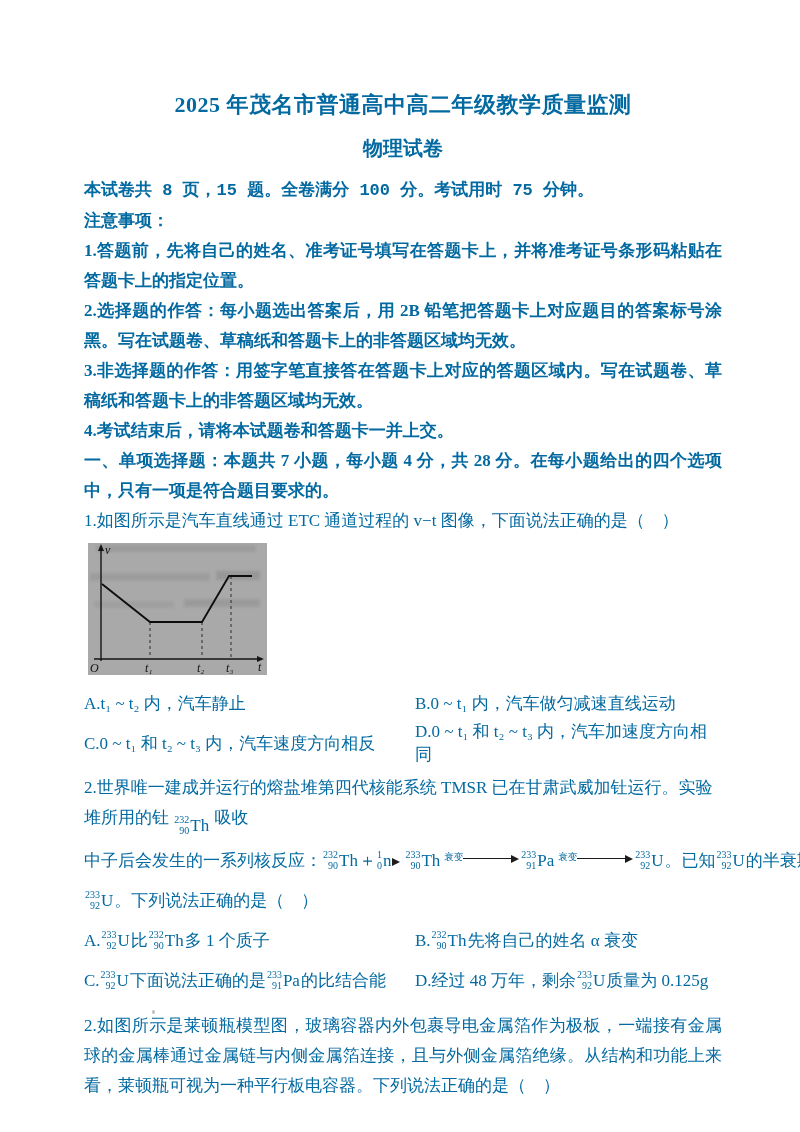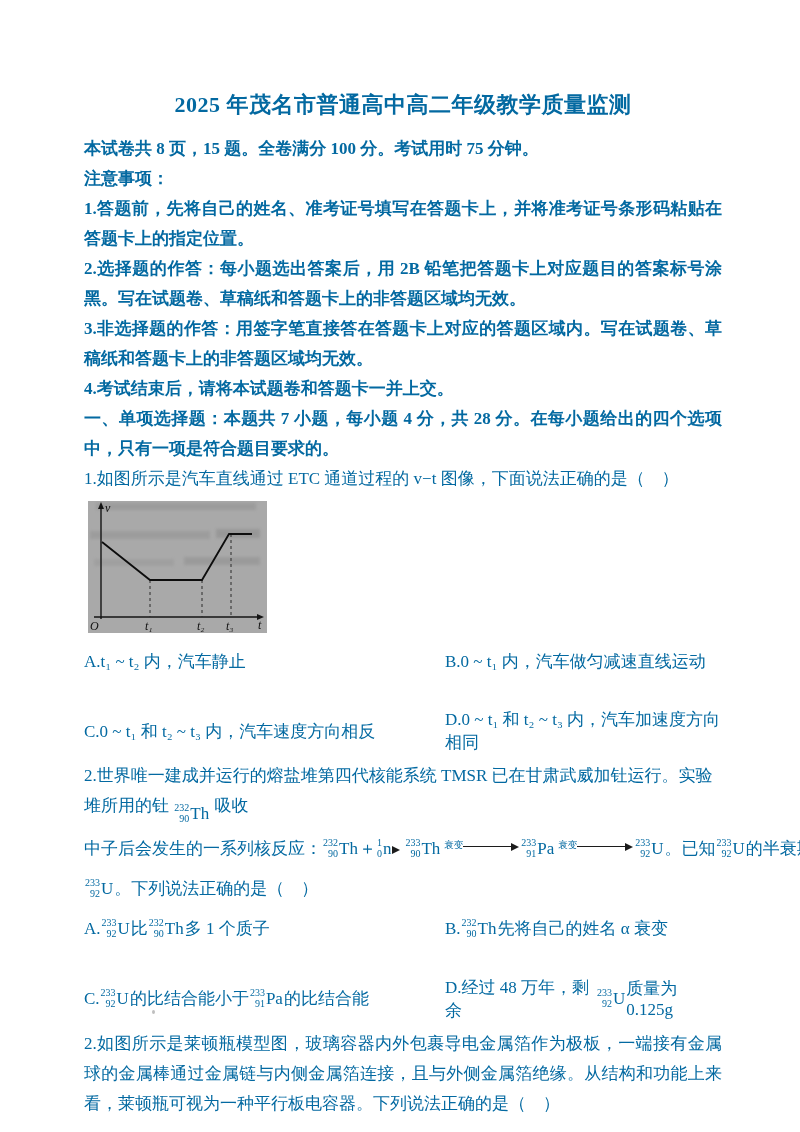--- a/index.html
+++ b/index.html
@@ -9,26 +9,26 @@
     background:#ffffff; overflow:hidden;
     font-family:"Liberation Serif","DejaVu Serif",serif;
     color:#0369a1;
   }
   .content { padding:90px 78px 0 84px; }
   h1.title { font-size:22px; font-weight:700; text-align:center; letter-spacing:.5px; }
   h2.subtitle { font-size:20px; font-weight:700; text-align:center; margin-top:15px; }
   p.body { font-size:17px; line-height:30px; }
   .b { font-weight:700; }
   .j { text-align:justify; }
-  .mt { margin-top:14px; }
+  .mt { margin-top:14px;font-family:Liberation Mono, monospace; }
   
   figure.graph { margin:7px 0 8px 4px; width:179px; height:132px; }
   figure.graph svg { display:block; }
   
-  .opts { display:grid; grid-template-columns:331px 1fr; font-size:17px;gap:30px; }
+  .opts { display:grid; grid-template-columns:331px 1fr; font-size:17px; }
   .opts .opt { height:40px; display:flex; align-items:center; }
   
   .q2 { margin-top:10px; font-size:17px; }
   .q2 .fline { height:40px; display:flex; align-items:center; white-space:nowrap; }
   
   .nuc { display:inline-flex; align-items:center; margin:0 1px; }
   .nuc .az { display:inline-flex; flex-direction:column; align-items:flex-end;
              font-size:10px; line-height:1.05; margin-right:1px; }
   .nuc .sym { font-size:17px; }
   
@@ -47,20 +47,21 @@
   .stray { position:absolute; left:152px; top:1010px; width:3px; height:4px;
            background:#8a8a8a; opacity:.55; border-radius:50%; }
 </style>
 </head>
 <body>
 
 <div class="page">
   <div class="content">
 
     <h1 class="title">2025 年茂名市普通高中高二年级教学质量监测</h1>
+    <h2 class="subtitle">物理试卷</h2>
 
     <p class="body b mt">本试卷共 8 页，15 题。全卷满分 100 分。考试用时 75 分钟。</p>
     <p class="body b">注意事项：</p>
     <p class="body b j">1.答题前，先将自己的姓名、准考证号填写在答题卡上，并将准考证号条形码粘贴在答题卡上的指定位置。</p>
     <p class="body b j">2.选择题的作答：每小题选出答案后，用 2B 铅笔把答题卡上对应题目的答案标号涂黑。写在试题卷、草稿纸和答题卡上的非答题区域均无效。</p>
     <p class="body b j">3.非选择题的作答：用签字笔直接答在答题卡上对应的答题区域内。写在试题卷、草稿纸和答题卡上的非答题区域均无效。</p>
     <p class="body b j">4.考试结束后，请将本试题卷和答题卡一并上交。</p>
     <p class="body b j">一、单项选择题：本题共 7 小题，每小题 4 分，共 28 分。在每小题给出的四个选项中，只有一项是符合题目要求的。</p>
 
     <p class="body">1.如图所示是汽车直线通过 ETC 通道过程的 v−t 图像，下面说法正确的是（　）</p>
@@ -230,21 +231,21 @@
       </div>
       <div class="opt">
         <span>C.</span>
         <span class="nuc">
             <span class="az">
               <span>233</span>
               <span>92</span>
             </span>
             <span class="sym">U</span>
           </span>
-        <span>的比结合能小于</span>
+        <span>下面说法正确的是</span>
         <span class="nuc">
             <span class="az">
               <span>233</span>
               <span>91</span>
             </span>
             <span class="sym">Pa</span>
           </span>
         <span>的比结合能</span>
       </div>
       <div class="opt">

